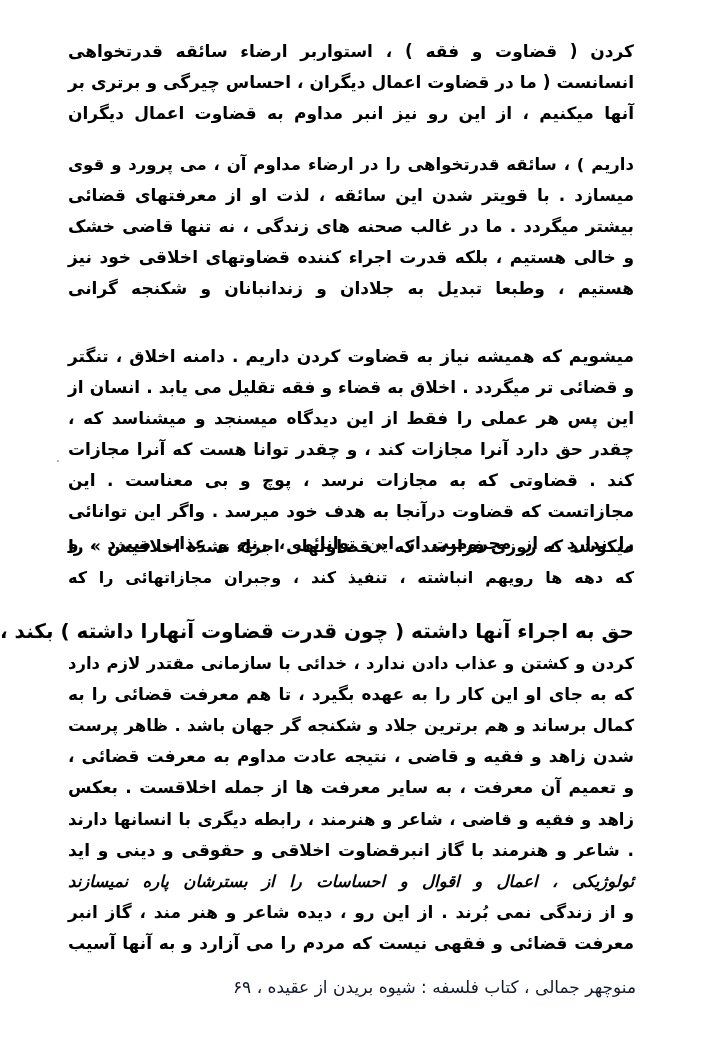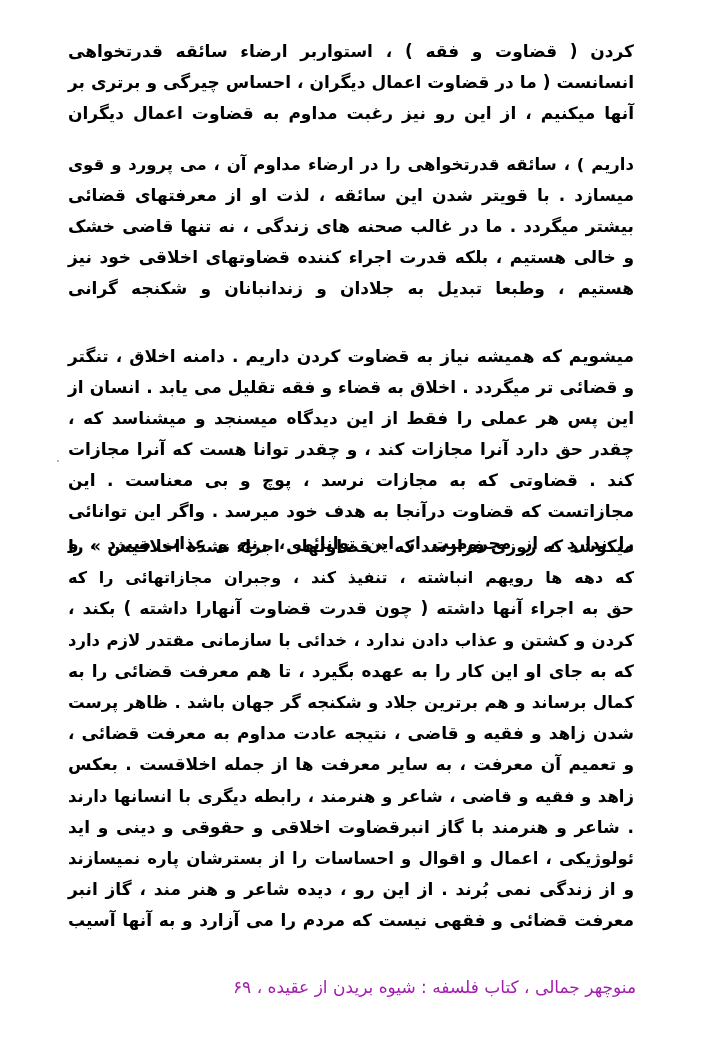--- a/index.html
+++ b/index.html
@@ -44,67 +44,67 @@
   }
   .footer {
     position: absolute;
     top: 972px;
     left: 150px;
     width: 486px;
     direction: rtl;
     text-align: right;
     font-family: "DejaVu Sans", sans-serif;
     font-size: 17px;
-    color: #a21caf;
+    color: #0f172a;
     white-space: nowrap;
     line-height: 30px;
   }
   .speck {
     position: absolute;
     width: 2px;
     height: 2px;
     background: #9a9a9a;
     border-radius: 1px;
   }
 </style>
 </head>
 <body>
 
 <div class="page">
 
   <div class="text-block para-1">
     <span class="line" style="white-space: nowrap; font-size: 17px;">کردن ( قضاوت و فقه ) ، استواربر ارضاء سائقه قدرتخواهی</span>
     <span class="line" style="white-space: nowrap; font-size: 17px;">انسانست ( ما در قضاوت اعمال دیگران ، احساس چیرگی و برتری بر</span>
-    <span class="line" style="white-space: nowrap; font-size: 17px;">آنها میکنیم ، از این رو نیز رغبت مداوم به قضاوت اعمال دیگران</span>
+    <span class="line" style="white-space: nowrap; font-size: 17px;">آنها میکنیم ، از این رو نیز انبر مداوم به قضاوت اعمال دیگران</span>
     <span class="line" style="white-space: nowrap; font-size: 16.5px; margin-top: 19px;">داریم ) ، سائقه قدرتخواهی را در ارضاء مداوم آن ، می پرورد و قوی</span>
     <span class="line" style="white-space: nowrap; font-size: 17px;">میسازد . با قویتر شدن این سائقه ، لذت او از معرفتهای قضائی</span>
     <span class="line" style="white-space: nowrap; font-size: 17px;">بیشتر میگردد . ما در غالب صحنه های زندگی ، نه تنها قاضی خشک</span>
     <span class="line" style="white-space: nowrap; font-size: 17px;">و خالی هستیم ، بلکه قدرت اجراء کننده قضاوتهای اخلاقی خود نیز</span>
     <span class="line" style="white-space: nowrap; font-size: 17px;">هستیم ، وطبعا تبدیل به جلادان و زندانبانان و شکنجه گرانی</span>
     <span class="line" style="white-space: nowrap; font-size: 17px; margin-top: 36px;">میشویم که همیشه نیاز به قضاوت کردن داریم . دامنه اخلاق ، تنگتر</span>
     <span class="line" style="white-space: nowrap; font-size: 17px;">و قضائی تر میگردد . اخلاق به قضاء و فقه تقلیل می یابد . انسان از</span>
     <span class="line" style="white-space: nowrap; font-size: 17px;">این پس هر عملی را فقط از این دیدگاه میسنجد و میشناسد که ،</span>
     <span class="line" style="white-space: nowrap; font-size: 17px;">چقدر حق دارد آنرا مجازات کند ، و چقدر توانا هست که آنرا مجازات</span>
     <span class="line" style="white-space: nowrap; font-size: 17px;">کند . قضاوتی که به مجازات نرسد ، پوچ و بی معناست . این</span>
     <span class="line" style="white-space: nowrap; font-size: 17px;">مجازاتست که قضاوت درآنجا به هدف خود میرسد . واگر این توانائی</span>
     <span class="line" style="white-space: nowrap; font-size: 17px;">را ندارد ، از محرومیت از این توانائی ، رنج و عذاب میبرد ، و</span>
   </div>
 
   <div class="text-block para-2">
     <span class="line" style="white-space: nowrap; font-size: 17px; margin-top: 20px;">میکوشد که روزی فرارسد که « قضاوتهای اجراء نشده اخلاقیش » را</span>
     <span class="line" style="white-space: nowrap; font-size: 16px;">که دهه ها رویهم انباشته ، تنفیذ کند ، وجبران مجازاتهائی را که</span>
-    <span class="line" style="white-space: nowrap; font-size: 17px;">حق به اجراء آنها داشته ( چون قدرت قضاوت آنهارا داشته ) بکند ،</span>
+    <span class="line" style="white-space: nowrap; font-size: 20px; margin-top: 23px;">حق به اجراء آنها داشته ( چون قدرت قضاوت آنهارا داشته ) بکند ،</span>
     <span class="line" style="white-space: nowrap; font-size: 16.5px;">کردن و کشتن و عذاب دادن ندارد ، خدائی با سازمانی مقتدر لازم دارد</span>
     <span class="line" style="white-space: nowrap; font-size: 17px;">که به جای او این کار را به عهده بگیرد ، تا هم معرفت قضائی را به</span>
     <span class="line" style="white-space: nowrap; font-size: 16.5px;">کمال برساند و هم برترین جلاد و شکنجه گر جهان باشد . ظاهر پرست</span>
     <span class="line" style="white-space: nowrap; font-size: 17px;">شدن زاهد و فقیه و قاضی ، نتیجه عادت مداوم به معرفت قضائی ،</span>
     <span class="line" style="white-space: nowrap; font-size: 17px;">و تعمیم آن معرفت ، به سایر معرفت ها از جمله اخلاقست . بعکس</span>
     <span class="line" style="white-space: nowrap; font-size: 16.5px;">زاهد و فقیه و قاضی ، شاعر و هنرمند ، رابطه دیگری با انسانها دارند</span>
     <span class="line" style="white-space: nowrap; font-size: 17px;">. شاعر و هنرمند با گاز انبرقضاوت اخلاقی و حقوقی و دینی و اید</span>
-    <span class="line" style="white-space: nowrap; font-size: 16.5px;">ئولوژیکی ، اعمال و اقوال و احساسات را از بسترشان پاره نمیسازند</span>
+    <span class="line" style="white-space: nowrap; font-size: 16.5px; font-style: italic;">ئولوژیکی ، اعمال و اقوال و احساسات را از بسترشان پاره نمیسازند</span>
     <span class="line" style="white-space: nowrap; font-size: 17px;">و از زندگی نمی بُرند . از این رو ، دیده شاعر و هنر مند ، گاز انبر</span>
     <span class="line" style="white-space: nowrap; font-size: 17px;">معرفت قضائی و فقهی نیست که مردم را می آزارد و به آنها آسیب</span>
   </div>
 
   <span class="speck" style="left:57px; top:460px;"></span>
   <span class="speck" style="left:415px; top:265px;"></span>
 
   <div class="footer">منوچهر جمالی ، کتاب فلسفه : شیوه بریدن از عقیده ، ۶۹</div>
 </div>
 

